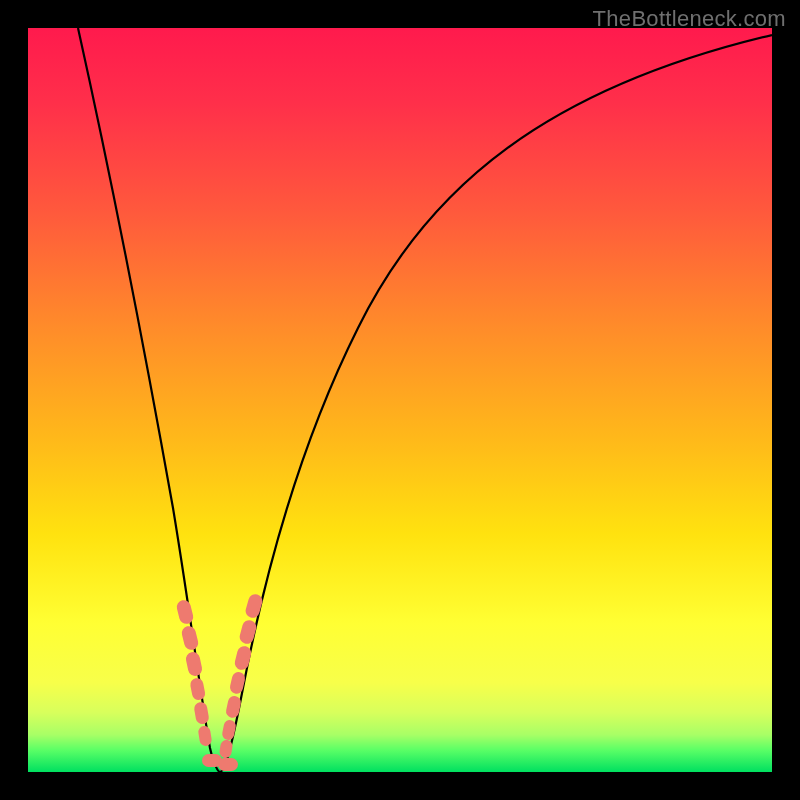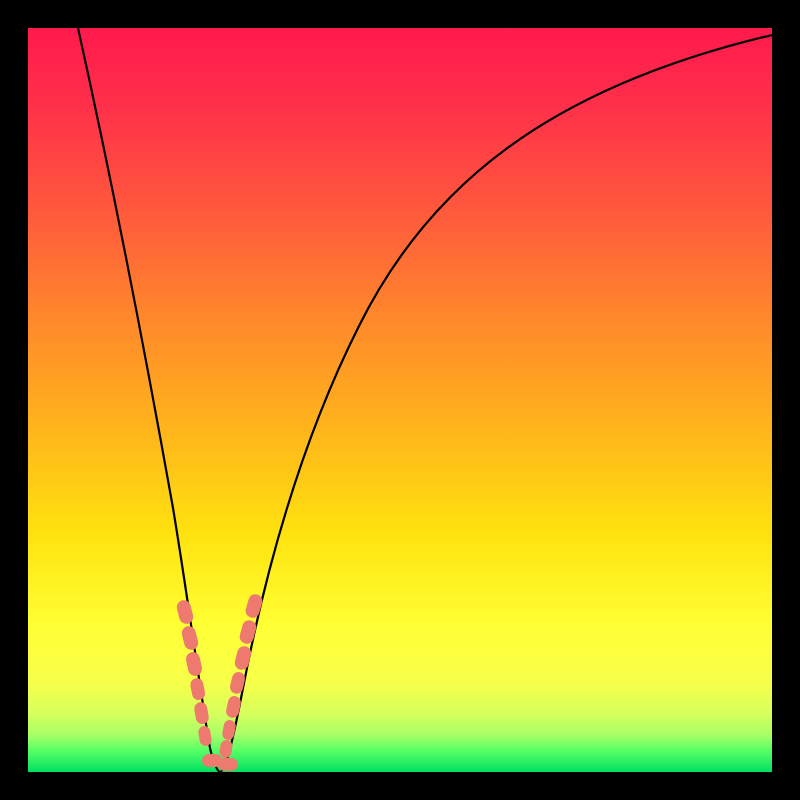--- a/index.html
+++ b/index.html
@@ -96,13 +96,14 @@
       </g>
 
       <g>
         <rect class="bead" x="174" y="726" width="20" height="13" rx="6.5"></rect>
         <rect class="bead" x="190" y="730" width="20" height="13" rx="6.5"></rect>
       </g>
     </svg>
 
   </div>
 
+  <div class="watermark">TheBottleneck.com</div>
 </div>
 
 </body></html>

